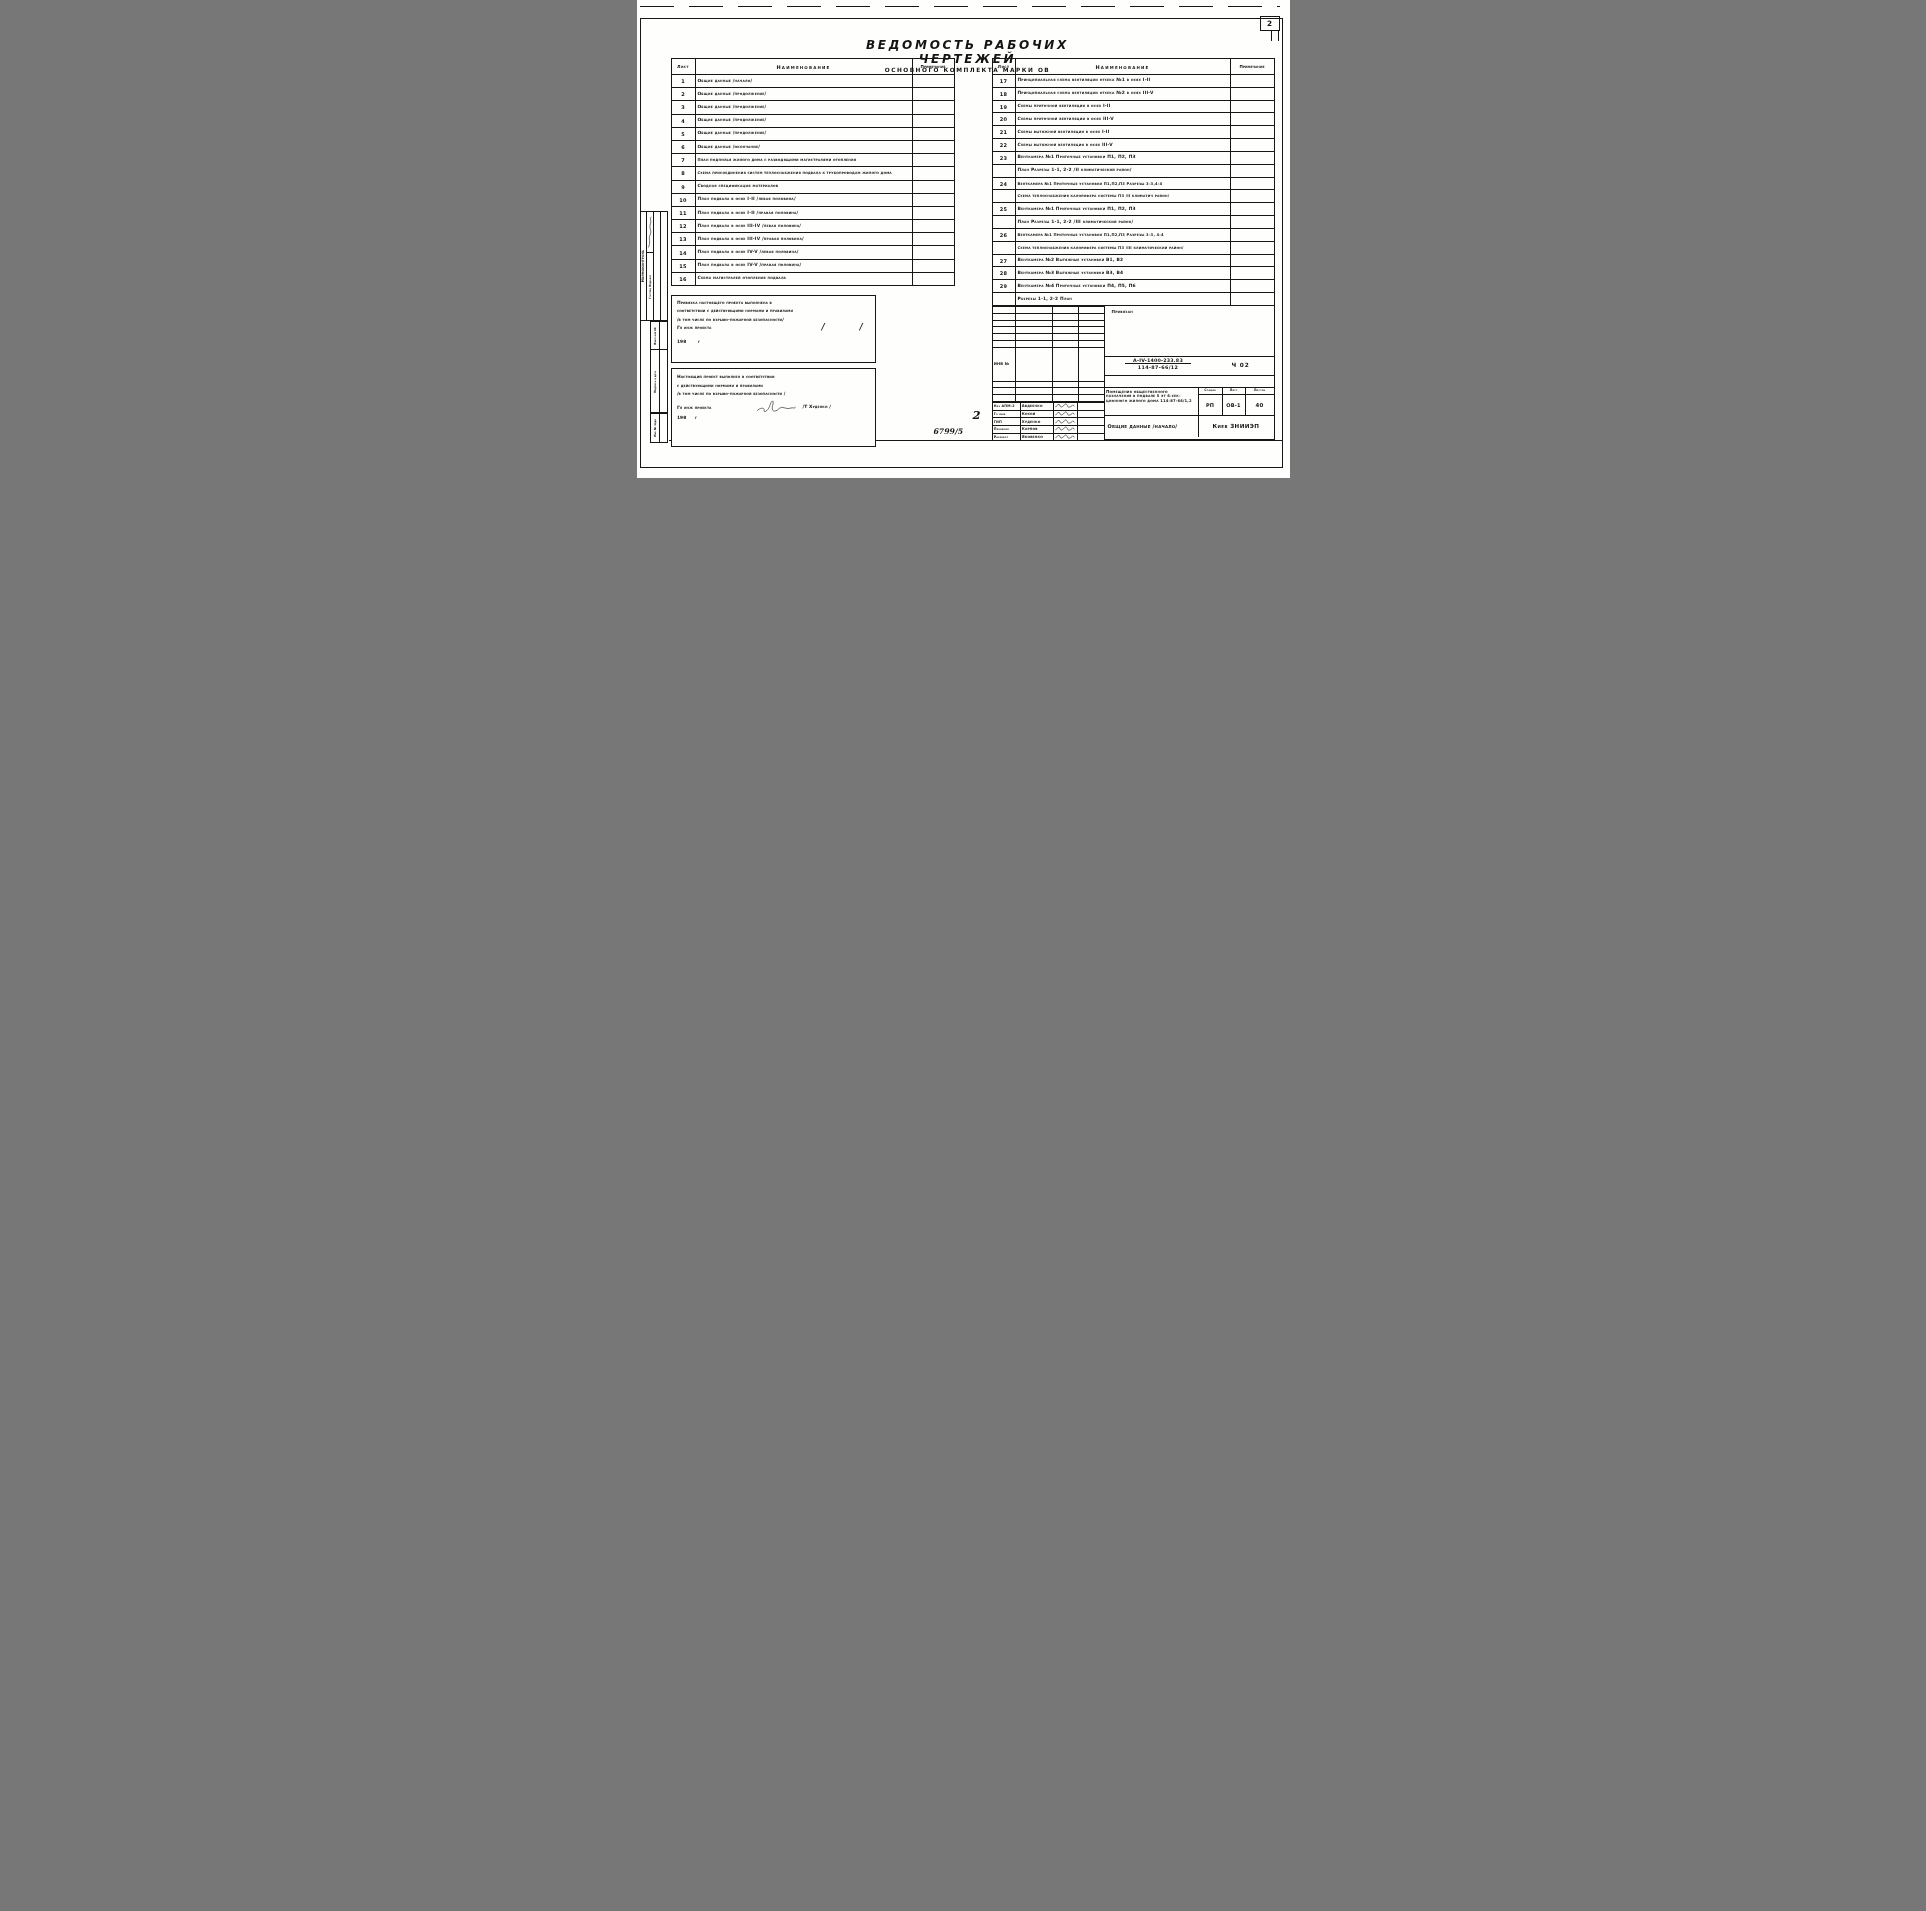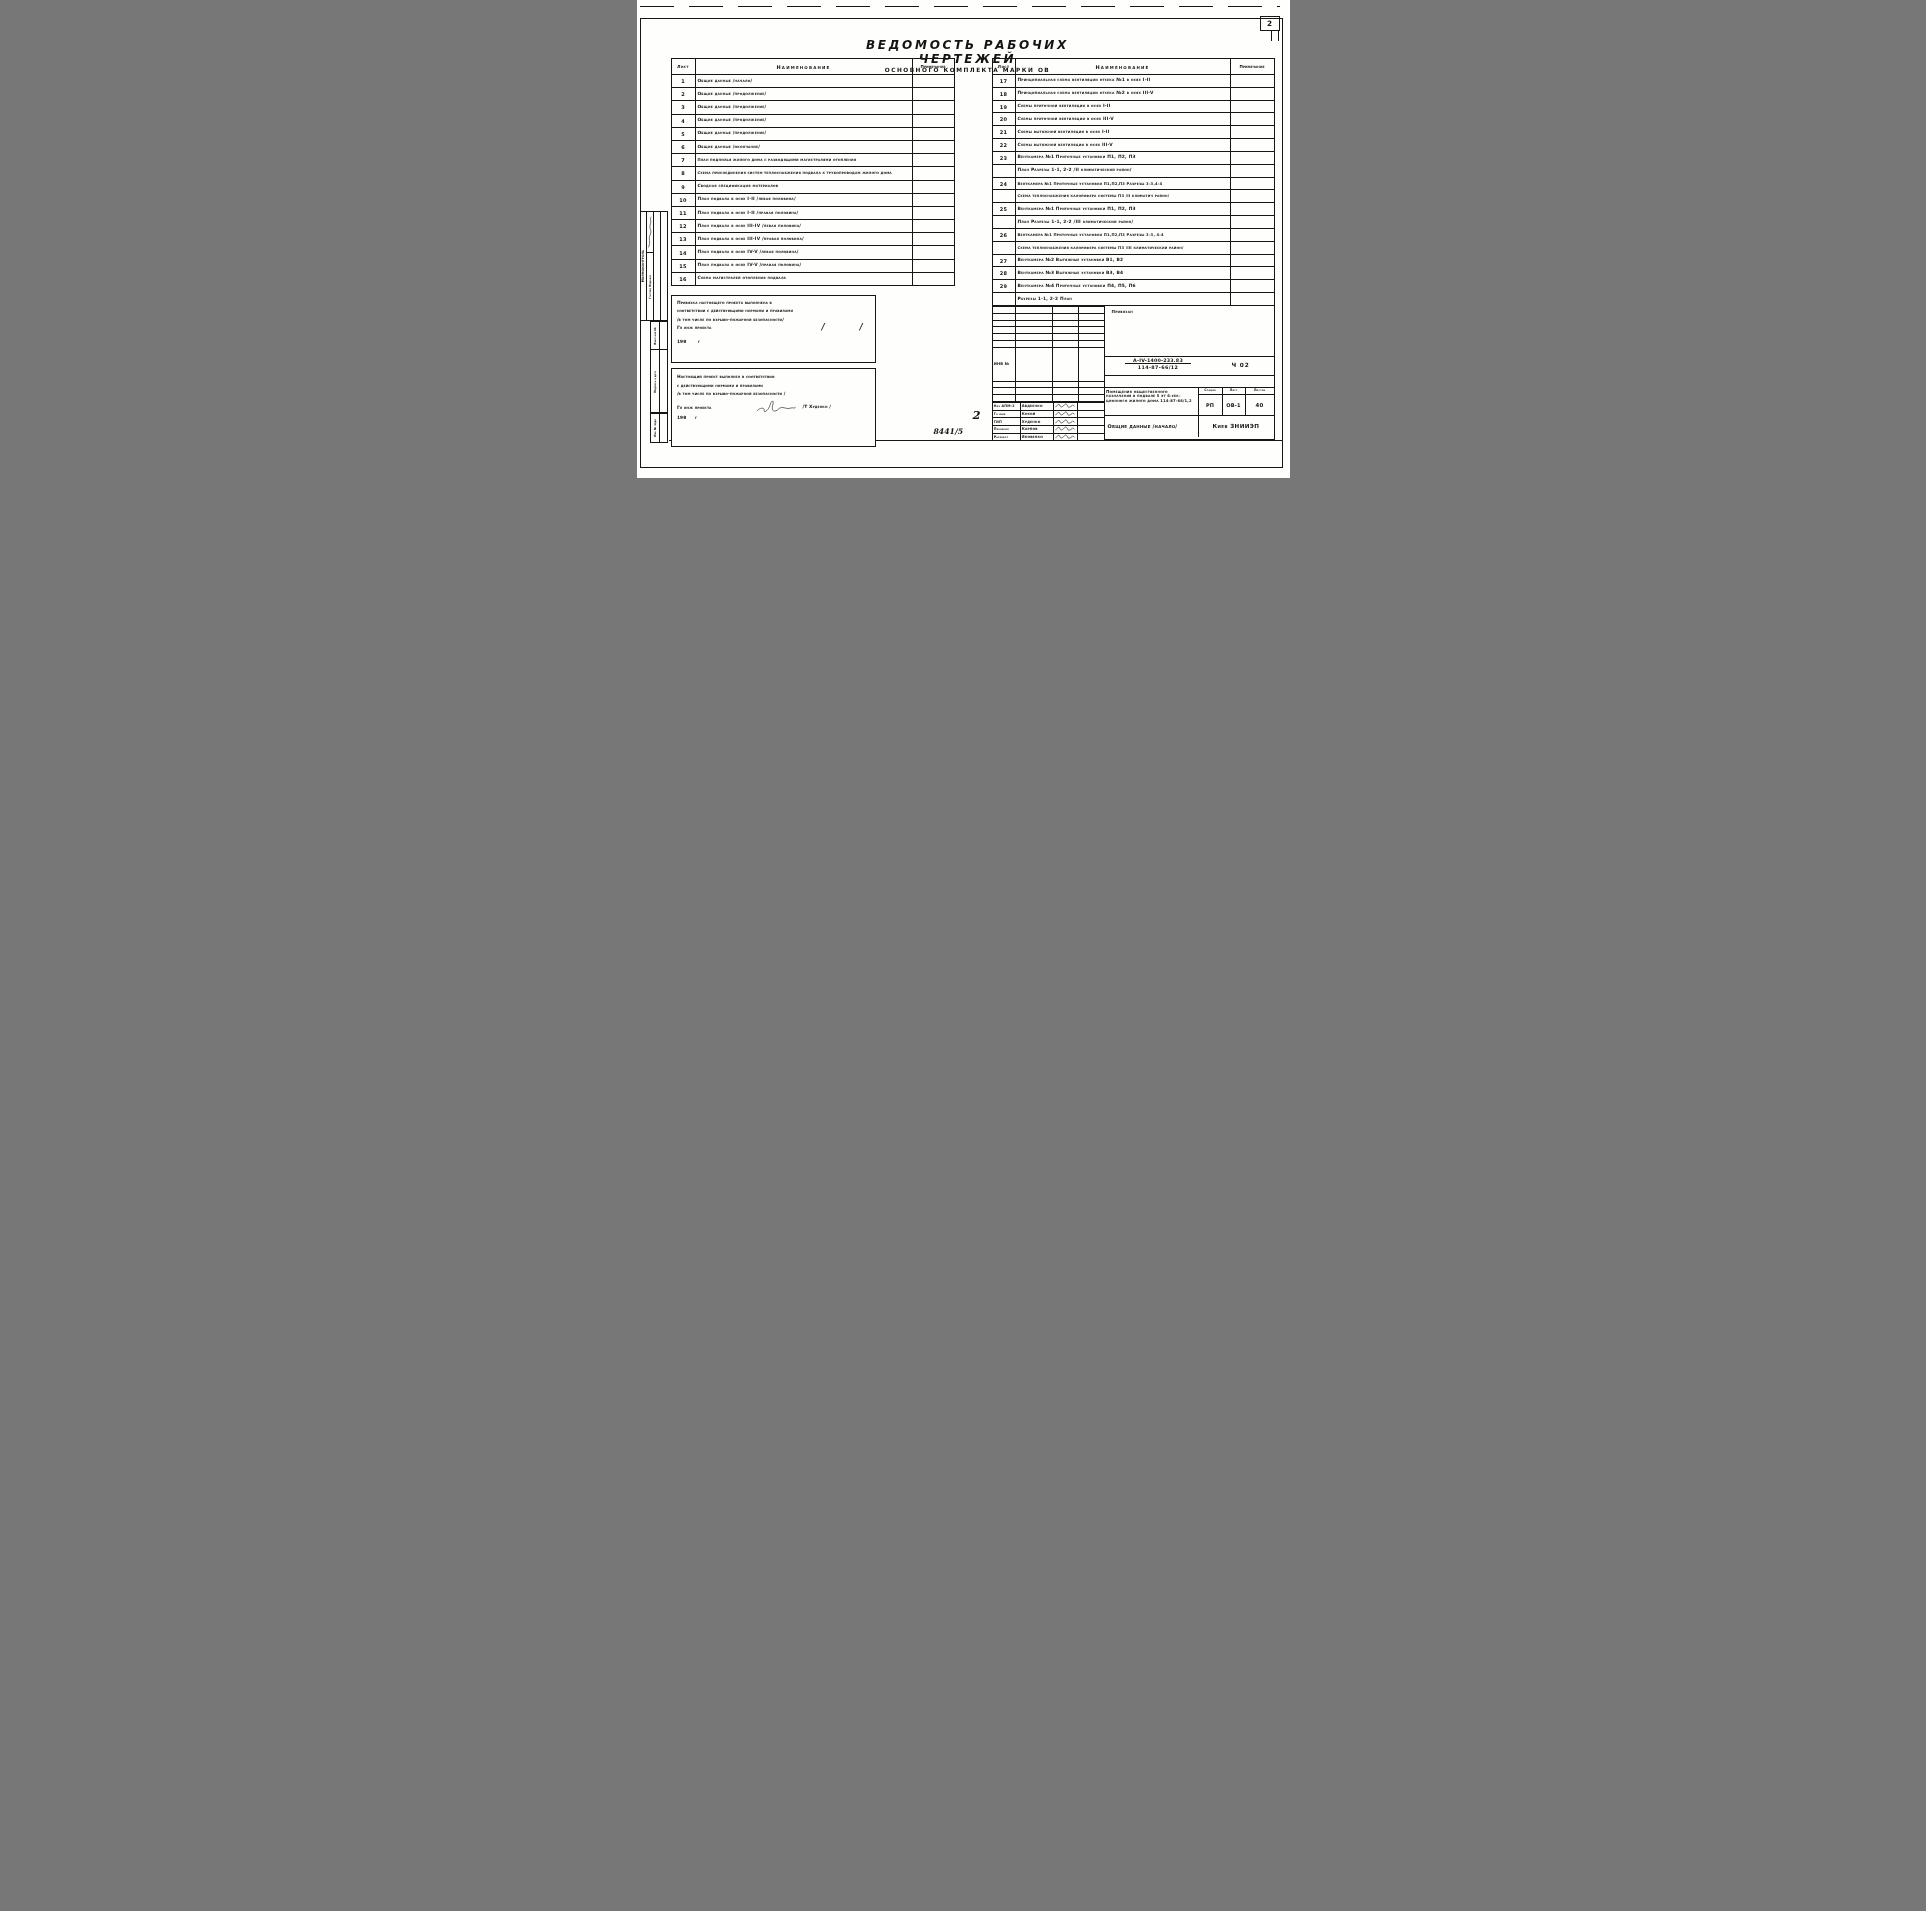--- a/index.html
+++ b/index.html
@@ -317,21 +317,21 @@
       </svg>
       <span class="note-line" style="position:absolute;left:131px;top:7.7px;margin:0;">/Т Худенко /</span>
     </div>
     <div class="note-line" style="margin-top:0.8px;">
       <span>198</span>
       <span style="margin-left:7px;">г</span>
     </div>
   </div>
 
   <span class="script abs" style="left:336px;top:408px;font-size:11.6px;">2</span>
-  <span class="script abs" style="left:297px;top:427px;font-size:7.7px;">8441/5</span>
+  <span class="script abs" style="left:297px;top:427px;font-size:7.7px;">6799/5</span>
 
   <div class="abs" style="left:355px;top:306px;width:113px;height:96px;">
     <table class="grid">
       <colgroup>
           <col style="width:23px">
           <col style="width:37px">
           <col style="width:26px">
           <col>
         </colgroup>
       <tbody>

